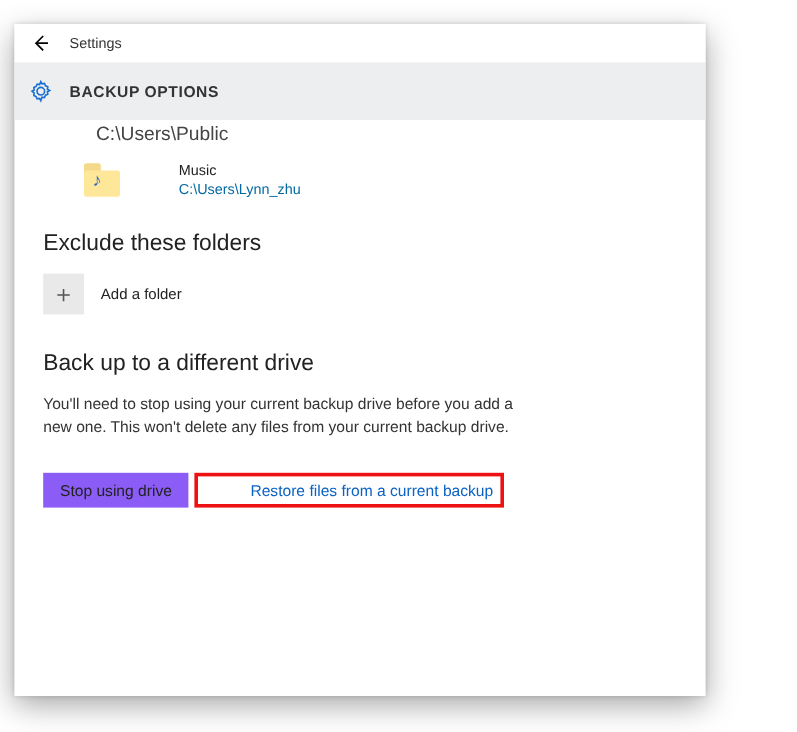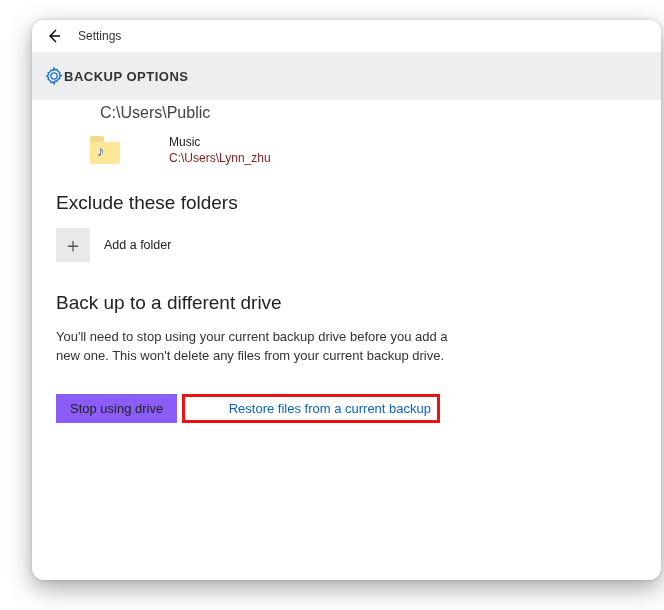--- a/index.html
+++ b/index.html
@@ -5,28 +5,27 @@
   * { box-sizing: border-box; margin: 0; padding: 0; }
   body {
     font-family: "Segoe UI", Arial, sans-serif;
     background: #fff;
     width: 664px;
     height: 610px;
     position: relative;
   }
   .window {
     position: absolute;
-    left: 32px;
+    left: 12px;
     top: 20px;
-    width: 629px;
+    width: 576px;
     height: 560px;
     background: #fff;
     box-shadow: 0 8px 24px rgba(0,0,0,0.35), 0 0 4px rgba(0,0,0,0.15);
     overflow: hidden;
-    border-radius: 12px;
   }
   .titlebar {
     height: 32px;
     display: flex;
     align-items: center;
     padding: 0 8px;
     background: #fff;
     font-size: 12px;
     color: #333;
   }
@@ -40,20 +39,21 @@
     font-size: 16px;
     color: #000;
   }
   .app-title { margin-left: 10px; font-size: 12px; color: #333; }
   .header-row {
     height: 48px;
     background: #eceef0;
     display: flex;
     align-items: center;
     padding: 0 12px;
+    gap: 14px;
   }
   .gear-icon { width: 20px; height: 20px; display:flex; align-items:center; justify-content:center; }
   .gear-icon svg { width: 20px; height: 20px; }
   .page-title {
     font-size: 13px;
     font-weight: 700;
     letter-spacing: 0.5px;
     color: #333;
   }
   .content {
@@ -91,21 +91,21 @@
   }
   .note-glyph {
     position: absolute;
     left: 7px; top: 6px;
     font-size: 15px;
     color: #2c6bbd;
     font-weight: bold;
   }
   .folder-text { font-size: 12px; line-height: 1.35; margin-left: 37px; }
   .folder-name { color: #222; }
-  .folder-path { color: #7f1d1d; }
+  .folder-path { color: #0369a1; }
   h2.section {
     font-size: 19px;
     font-weight: 400;
     color: #222;
     margin-top: 24px;
     margin-bottom: 14px;
   }
   .add-folder-row {
     display: flex; align-items: center; gap: 14px;
     margin-bottom: 30px;

